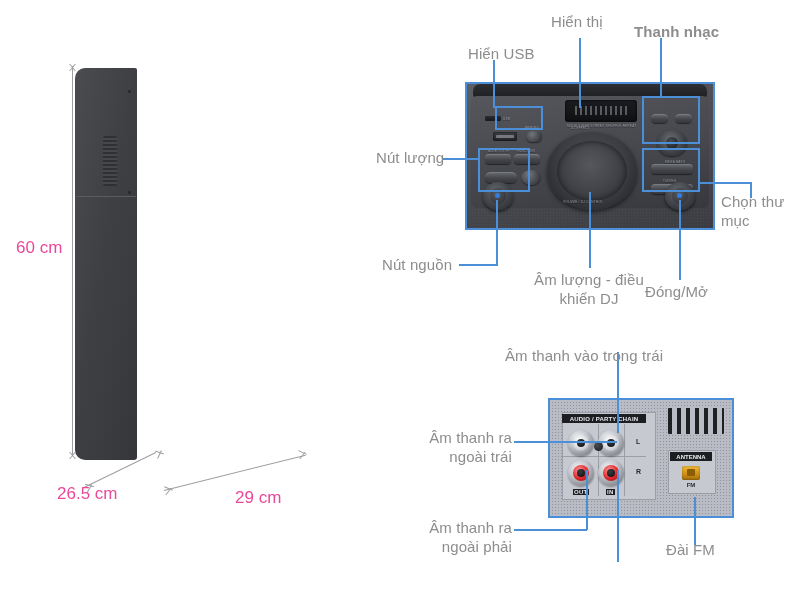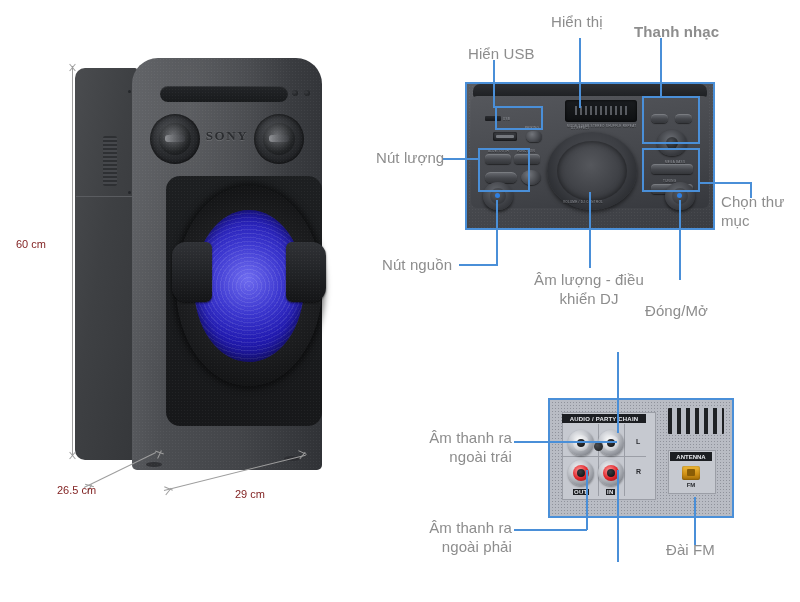--- a/index.html
+++ b/index.html
@@ -25,21 +25,21 @@
 
   .line{position:absolute;background:#4a8fd8;}
   .vline{width:2px;}
   .hline{height:2px;}
 
   .box{position:absolute;border:2px solid #4a8fd8;box-sizing:border-box;}
 
   
   #spk{position:absolute;left:75px;top:58px;width:250px;height:410px;}
 
-  .dimtxt{position:absolute;color:#7f1d1d;font-size:11px;white-space:nowrap;}
+  .dimtxt{position:absolute;color:#ec4899;font-size:17px;white-space:nowrap;}
   .dimline{position:absolute;background:#9e9e9e;}
 
   
   .sp-side{
     position:absolute;left:0px;top:10px;width:62px;height:392px;
     background:linear-gradient(100deg,#4a4c4f 0%,#3e4043 45%,#35373a 100%);
     border-radius:10px 2px 3px 10px;
   }
   .sp-side-seam{position:absolute;left:1px;top:138px;width:60px;height:1px;background:#5a5c60;}
   .sp-side-vent{
@@ -265,39 +265,20 @@
 
 <div id="stage">
 
   <div id="spk">
     <div class="sp-side"></div>
     <div class="sp-side-seam"></div>
     <div class="sp-side-vent"></div>
     <div class="sp-screw" style="left:53px;top:32px;"></div>
     <div class="sp-screw" style="left:53px;top:133px;"></div>
 
-    <div class="sp-front">
-      <div class="sp-handle"></div>
-      <div class="sp-led" style="left:160px;"></div>
-      <div class="sp-led" style="left:172px;"></div>
-
-      <div class="tweeter" style="left:18px;"></div>
-      <div class="tweeter" style="left:122px;"></div>
-
-      <div class="sony">SONY</div>
-
-      <div class="wf-recess"></div>
-      <div class="woofer">
-        <div class="wf-cone"></div>
-        <div class="wf-grillbar" style="left:-4px;top:56px;width:40px;height:60px;border-radius:14px 6px 6px 14px;"></div>
-        <div class="wf-grillbar" style="left:110px;top:56px;width:40px;height:60px;border-radius:6px 14px 14px 6px;"></div>
-      </div>
-      <div class="sp-foot" style="left:14px;top:404px;"></div>
-      <div class="sp-foot" style="left:152px;top:398px;"></div>
-    </div>
   </div>
 
   <div class="dimline" style="left:72px;top:66px;width:1px;height:390px;"></div>
   <div class="dimline" style="left:68px;top:67px;width:9px;height:1px;transform:rotate(50deg);"></div>
   <div class="dimline" style="left:68px;top:67px;width:9px;height:1px;transform:rotate(130deg);"></div>
   <div class="dimline" style="left:68px;top:455px;width:9px;height:1px;transform:rotate(-50deg);"></div>
   <div class="dimline" style="left:68px;top:455px;width:9px;height:1px;transform:rotate(-130deg);"></div>
   <div class="dimtxt" style="left:16px;top:238px;">60 cm</div>
 
   <div class="dimline" style="left:84px;top:487px;width:80px;height:1px;transform:rotate(-26deg);transform-origin:left center;"></div>
@@ -381,21 +362,21 @@
 
   <div class="lbl" style="left:468px;top:44px;">Hiển USB</div>
   <div class="lbl" style="left:551px;top:12px;">Hiển thị</div>
   <div class="lbl" style="left:634px;top:22px;font-weight:bold;">Thanh nhạc</div>
   <div class="lbl" style="left:376px;top:148px;">Nút lượng</div>
   <div class="lbl" style="left:721px;top:192px;">Chọn thư
 mục</div>
   <div class="lbl" style="left:382px;top:255px;">Nút nguồn</div>
   <div class="lbl ctr" style="left:509px;top:270px;width:160px;">Âm lượng - điều
 khiển DJ</div>
-  <div class="lbl" style="left:645px;top:282px;margin-top:19px;">Đóng/Mở</div>
+  <div class="lbl" style="left:645px;top:282px;">Đóng/Mở</div>
 
   <div id="rear">
     <div class="rp-plate"></div>
     <div class="rp-inner"></div>
     <div class="rp-hdr">AUDIO / PARTY CHAIN</div>
 
     <div class="rp-div" style="left:76px;top:26px;width:1px;height:72px;"></div>
     <div class="rp-div" style="left:14px;top:58px;width:84px;height:1px;"></div>
     <div class="rp-div" style="left:50px;top:26px;width:1px;height:72px;"></div>
 
@@ -427,19 +408,20 @@
 
   <div class="box" style="left:548px;top:398px;width:186px;height:120px;"></div>
 
   <div class="line vline" style="left:617px;top:352px;height:81px;"></div>
   <div class="line hline" style="left:514px;top:441px;width:103px;"></div>
   <div class="line hline" style="left:514px;top:529px;width:73px;"></div>
   <div class="line vline" style="left:586px;top:470px;height:60px;"></div>
   <div class="line vline" style="left:617px;top:470px;height:92px;"></div>
   <div class="line vline" style="left:694px;top:497px;height:48px;"></div>
 
+  <div class="lbl ctr" style="left:505px;top:346px;width:225px;text-align:left;">Âm thanh vào trong trái</div>
   <div class="lbl rgt" style="left:352px;top:428px;width:160px;">Âm thanh ra
 ngoài trái</div>
   <div class="lbl rgt" style="left:352px;top:518px;width:160px;">Âm thanh ra
 ngoài phải</div>
   <div class="lbl" style="left:666px;top:540px;">Đài FM</div>
 
 </div>
 
 </body></html>

